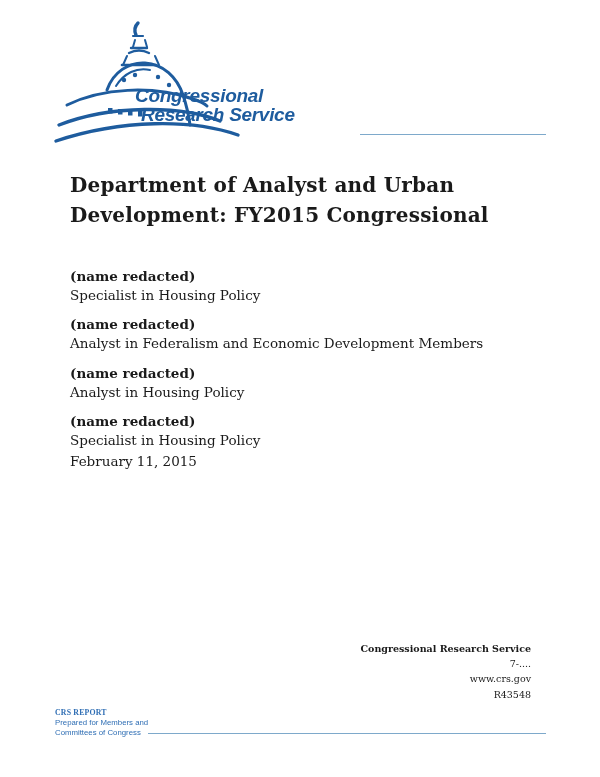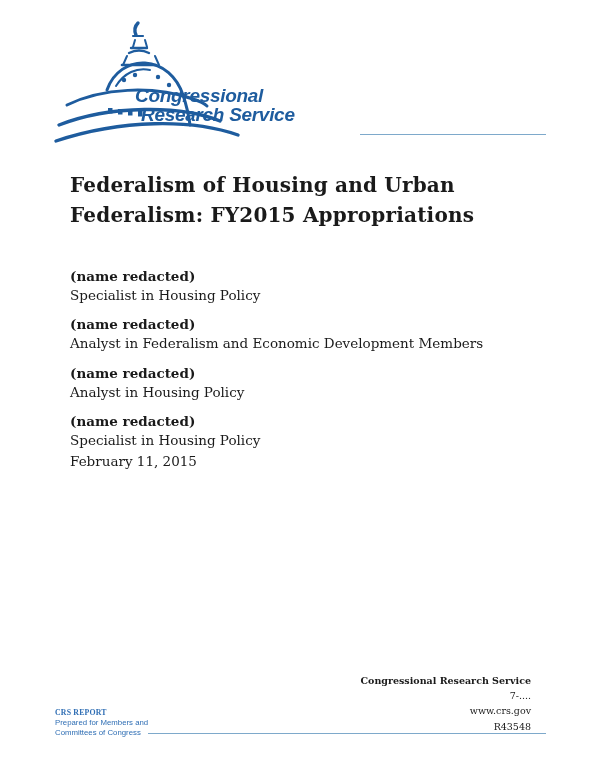--- a/index.html
+++ b/index.html
@@ -45,21 +45,21 @@
   .author-1{top:303px;}
   .author-2{top:352px;}
   .author-3{top:400px;}
   .date{position:absolute;left:70px;top:453px;font-size:13.5px;}
   
   .footer-right{
     position:absolute;right:69px;top:641px;
     text-align:right;font-size:9.5px;line-height:15.2px;
     white-space:nowrap;
   }
-  .footer-right .org{font-weight:bold;margin-top:32px;}
+  .footer-right .org{font-weight:bold;}
   
   .footer-left{
     position:absolute;left:55px;top:708px;
     font-family:"Liberation Sans", sans-serif;
     color:#2f6eb4;font-size:7.8px;line-height:10px;
     white-space:nowrap;
   }
   .footer-left .crs-label{font-weight:bold;letter-spacing:0.2px;font-family:Liberation Serif, serif;}
   .footer-rule{
     position:absolute;left:148px;top:733px;width:398px;height:0;
@@ -102,22 +102,22 @@
     <path d="M6 121 C72 99 142 99 188 115" stroke-width="3.4"></path>
   </svg>
 
   <div class="logo-text">
     <div>Congressional</div>
     <div class="logo-line2">Research Service</div>
   </div>
   <div class="header-rule"></div>
 
   <div class="title">
-    <div>Federalism of Housing and Urban</div>
-    <div>Federalism: FY2015 Appropriations</div>
+    <div>Department of Analyst and Urban</div>
+    <div>Development: FY2015 Congressional</div>
   </div>
 
   <div class="author author-0">
     <div class="name">(name redacted)</div>
     <div class="role">Specialist in Housing Policy</div>
   </div>
   <div class="author author-1">
     <div class="name">(name redacted)</div>
     <div class="role">Analyst in Federalism and Economic Development Members</div>
   </div>

